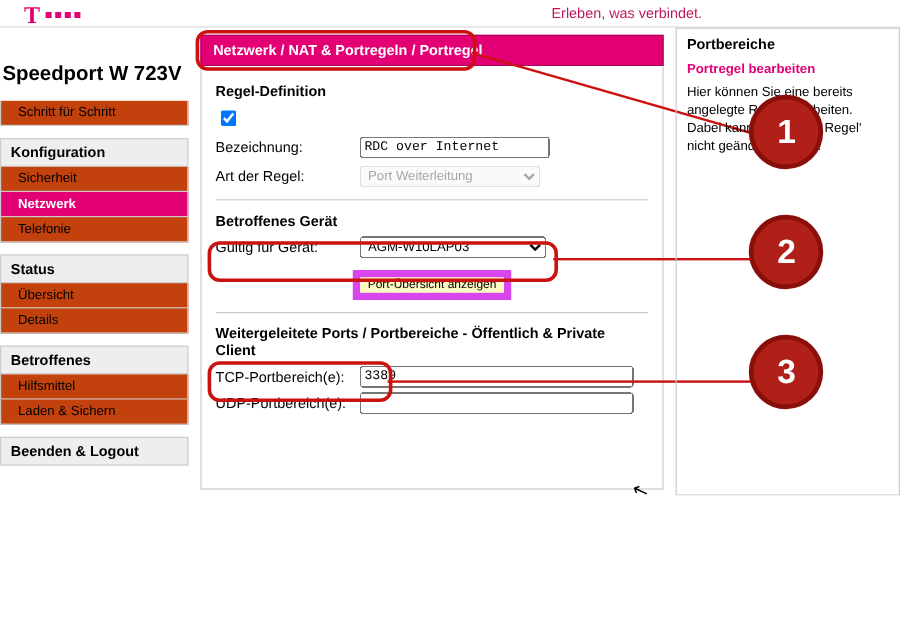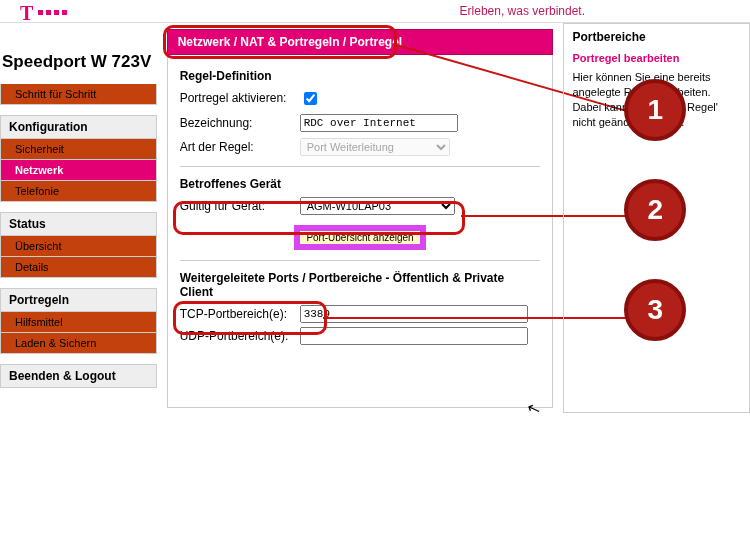--- a/index.html
+++ b/index.html
@@ -65,35 +65,34 @@
       <div class="nav-item">Sicherheit</div>
       <div class="nav-item active">Netzwerk</div>
       <div class="nav-item">Telefonie</div>
     </div>
     <div class="nav-group">
       <div class="nav-head">Status</div>
       <div class="nav-item">Übersicht</div>
       <div class="nav-item">Details</div>
     </div>
     <div class="nav-group">
-      <div class="nav-head">Portregeln</div>
+      <div class="nav-head">Betroffenes</div>
       <div class="nav-item">Hilfsmittel</div>
       <div class="nav-item">Laden &amp; Sichern</div>
     </div>
     <div class="nav-group">
         <div class="nav-head">Beenden &amp; Logout</div>
       </div>
   </div>
 
   <div class="main">
     <div class="crumb">Netzwerk / NAT &amp; Portregeln / Portregel</div>
     <div class="panel">
       <div class="sect">Regel-Definition</div>
       <div class="row">
-        <span class="lbl">Portregel aktivieren:</span>
         <input type="checkbox" checked="" style="">
       </div>
       <div class="row">
         <span class="lbl">Bezeichnung:</span>
         <input type="text" class="txt" value="RDC over Internet" style="">
       </div>
       <div class="row">
         <span class="lbl">Art der Regel:</span>
         <select class="sel" disabled=""><option>Port Weiterleitung</option></select>
       </div>

